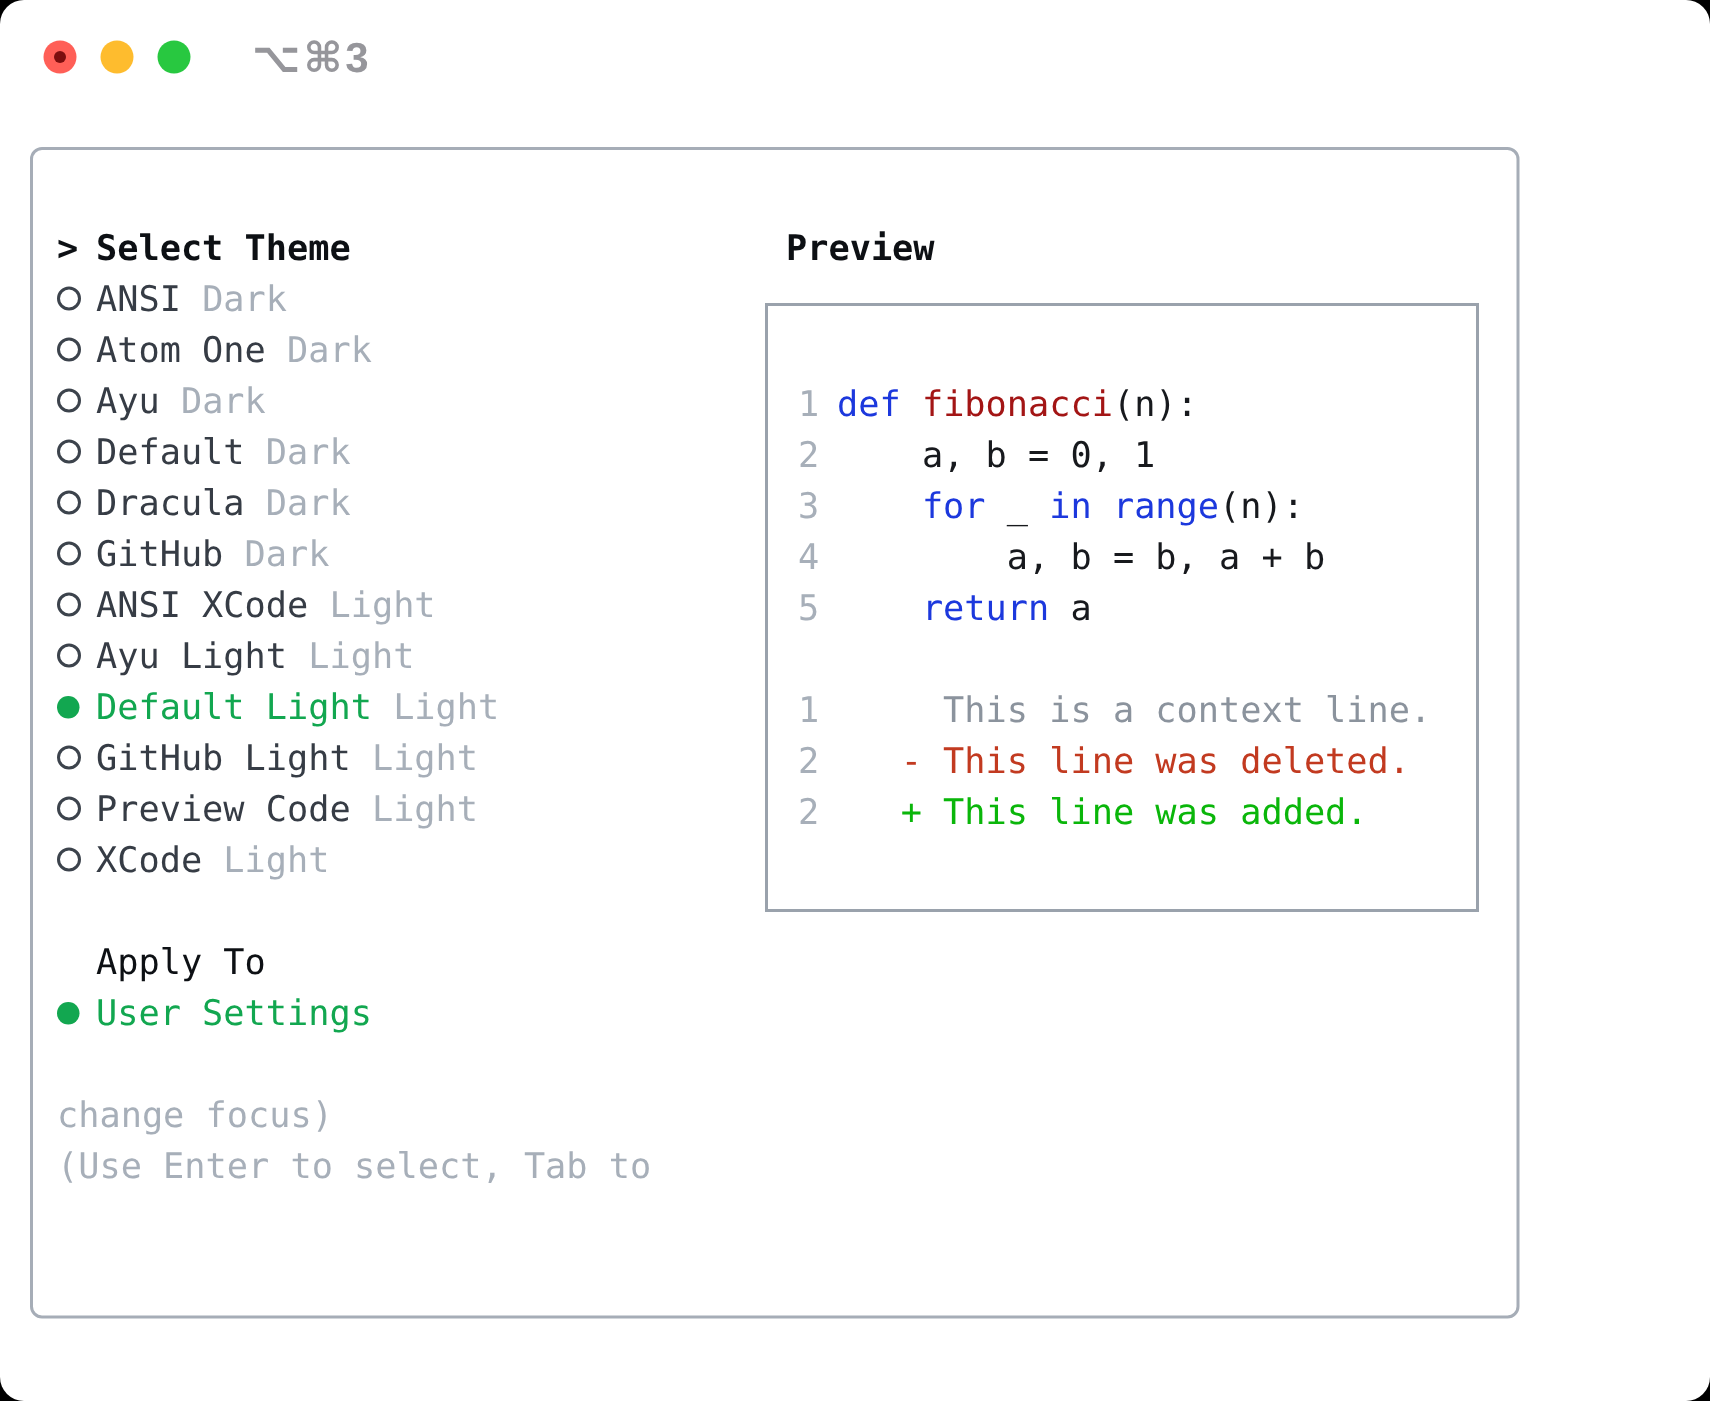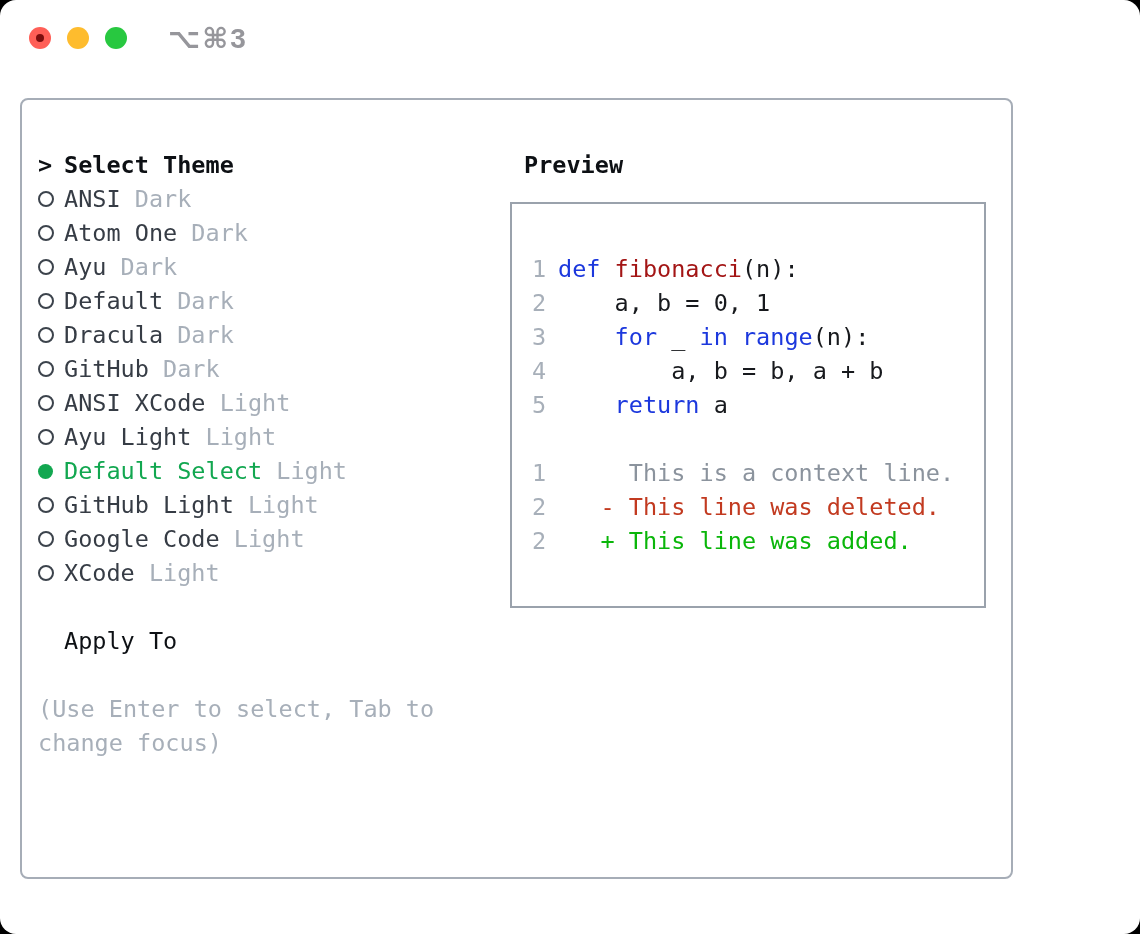--- a/index.html
+++ b/index.html
@@ -90,34 +90,35 @@
     </div>
     <div>
         <div class="row"><span class="icon-col"><span class="radio"></span></span><span class="label">ANSI</span><span class="variant">Dark</span></div>
         <div class="row"><span class="icon-col"><span class="radio"></span></span><span class="label">Atom One</span><span class="variant">Dark</span></div>
         <div class="row"><span class="icon-col"><span class="radio"></span></span><span class="label">Ayu</span><span class="variant">Dark</span></div>
         <div class="row"><span class="icon-col"><span class="radio"></span></span><span class="label">Default</span><span class="variant">Dark</span></div>
         <div class="row"><span class="icon-col"><span class="radio"></span></span><span class="label">Dracula</span><span class="variant">Dark</span></div>
         <div class="row"><span class="icon-col"><span class="radio"></span></span><span class="label">GitHub</span><span class="variant">Dark</span></div>
         <div class="row"><span class="icon-col"><span class="radio"></span></span><span class="label">ANSI XCode</span><span class="variant">Light</span></div>
         <div class="row"><span class="icon-col"><span class="radio"></span></span><span class="label">Ayu Light</span><span class="variant">Light</span></div>
-        <div class="row selected"><span class="icon-col"><span class="radio on"></span></span><span class="label">Default Select</span><span class="variant">Light</span></div>
+        <div class="row selected"><span class="icon-col"><span class="radio on"></span></span><span class="label">Default Light</span><span class="variant">Light</span></div>
         <div class="row"><span class="icon-col"><span class="radio"></span></span><span class="label">GitHub Light</span><span class="variant">Light</span></div>
-        <div class="row"><span class="icon-col"><span class="radio"></span></span><span class="label">Google Code</span><span class="variant">Light</span></div>
+        <div class="row"><span class="icon-col"><span class="radio"></span></span><span class="label">Preview Code</span><span class="variant">Light</span></div>
         <div class="row"><span class="icon-col"><span class="radio"></span></span><span class="label">XCode</span><span class="variant">Light</span></div>
       </div>
     <div class="spacer"></div>
     <div class="row">
       <span class="icon-col"></span><span class="subheader-label">Apply To</span>
     </div>
     <div>
+        <div class="row selected"><span class="icon-col"><span class="radio on"></span></span><span class="label">User Settings</span></div>
       </div>
     <div class="spacer"></div>
+    <div class="row help">change focus)</div>
     <div class="row help">(Use Enter to select, Tab to</div>
-    <div class="row help">change focus)</div>
   </div>
 
   <div class="preview-title-row">
     <span class="preview-title mono">Preview</span>
   </div>
 
   <div class="preview-box">
     <div class="code mono"><div class="code-row"><span class="ln">1</span><span><span class="c-kw">def</span><span class="c-plain"> </span><span class="c-fn">fibonacci</span><span class="c-plain">(n):</span></span></div><div class="code-row"><span class="ln">2</span><span><span class="c-plain">    a, b = 0, 1</span></span></div><div class="code-row"><span class="ln">3</span><span><span class="c-plain">    </span><span class="c-kw">for</span><span class="c-plain"> _ </span><span class="c-kw">in</span><span class="c-plain"> </span><span class="c-kw">range</span><span class="c-plain">(n):</span></span></div><div class="code-row"><span class="ln">4</span><span><span class="c-plain">        a, b = b, a + b</span></span></div><div class="code-row"><span class="ln">5</span><span><span class="c-plain">    </span><span class="c-kw">return</span><span class="c-plain"> a</span></span></div><div class="code-row"><span class="ln"></span><span></span></div><div class="code-row"><span class="ln">1</span><span><span class="c-ctx">     This is a context line.</span></span></div><div class="code-row"><span class="ln">2</span><span><span class="c-del">   - This line was deleted.</span></span></div><div class="code-row"><span class="ln">2</span><span><span class="c-add">   + This line was added.</span></span></div></div>
   </div>
 

